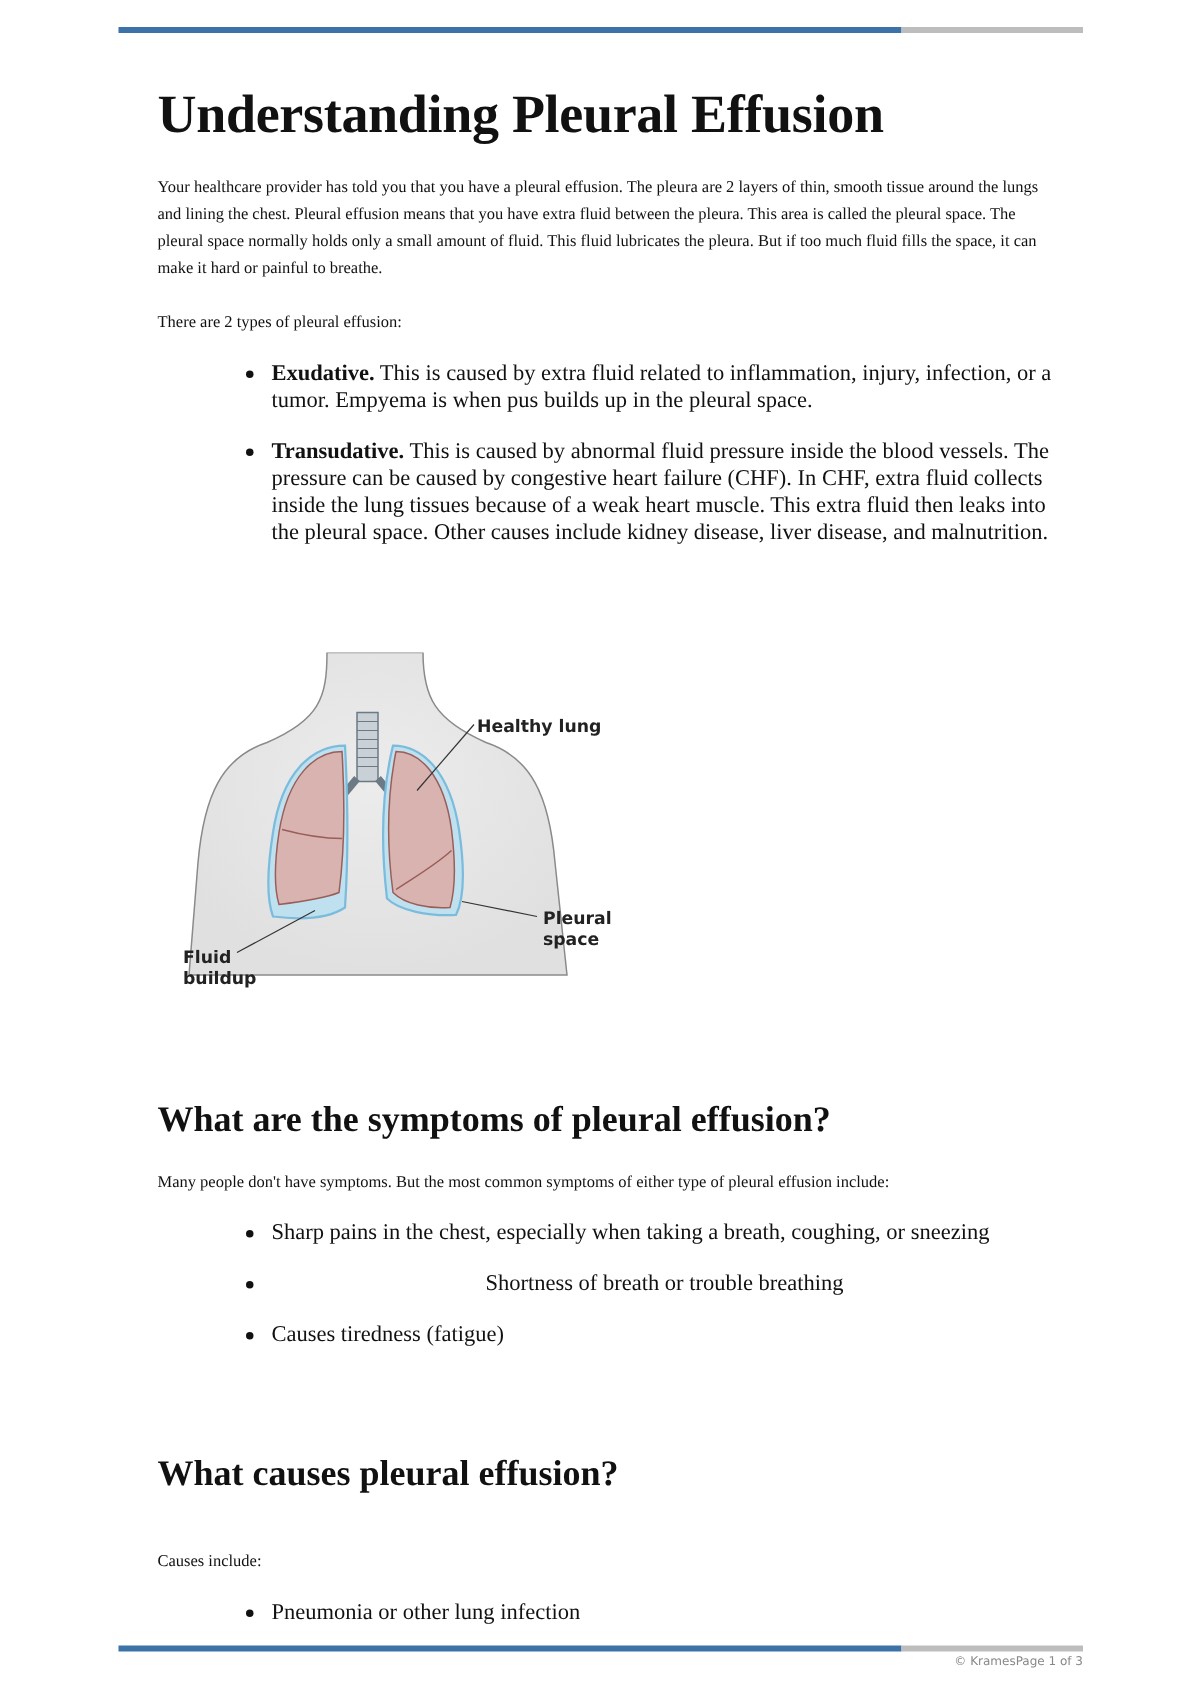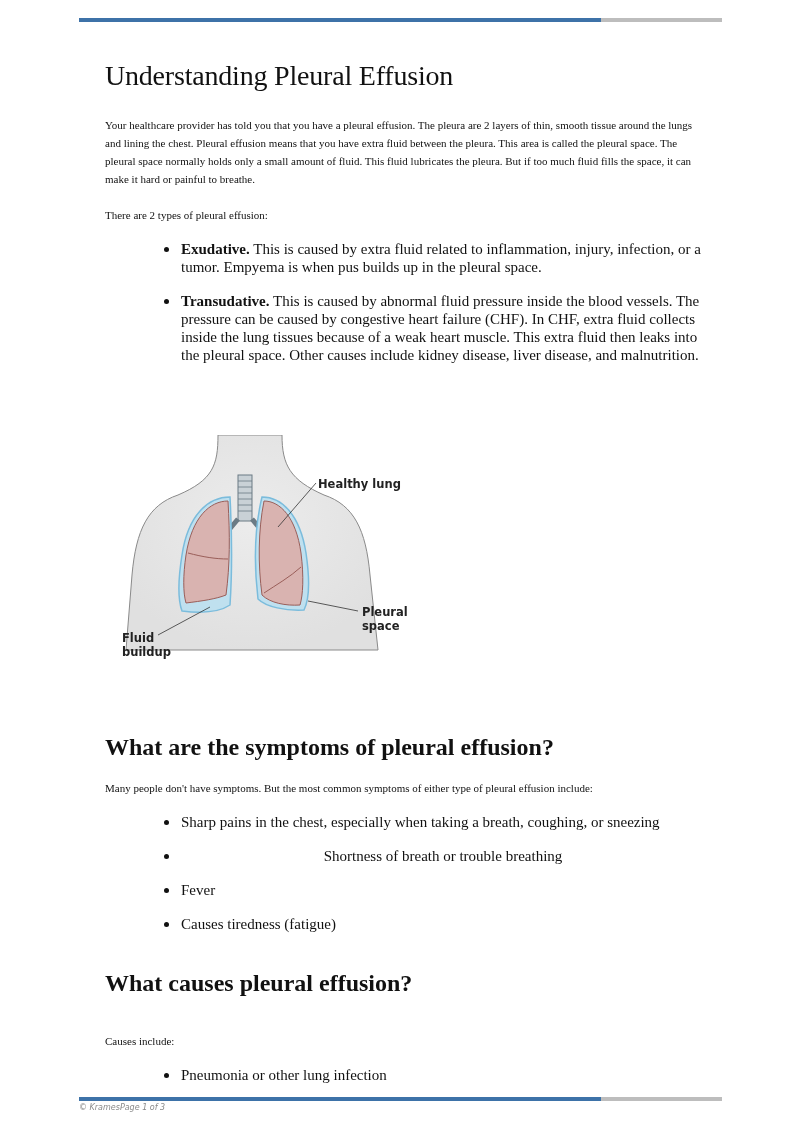--- a/index.html
+++ b/index.html
@@ -2,23 +2,23 @@
 <html><head>
   <meta charset="utf-8">
   <style>
     html, body { margin: 0; padding: 0; background: #ffffff; }
     body { width: 800px; height: 1130px; position: relative; overflow: hidden; font-family: "Liberation Serif", "DejaVu Serif", serif; color: #111; }
     .bar { position: absolute; left: 79px; width: 643px; height: 4px; display: flex; }
     .bar .blue { width: 522px; background: #3d72a8; height: 100%; }
     .bar .grey { flex: 1; background: #bdbdbd; height: 100%; }
     .bar.top { top: 18px; }
     .bar.bottom { top: 1097px; }
-    .footer { position: absolute; top: 1103px; left: 79px; width: 643px; font-family: "DejaVu Sans", sans-serif; font-style: italic; font-size: 8px; color: #888; display: flex; justify-content: flex-start; }
+    .footer { position: absolute; top: 1103px; left: 79px; width: 643px; font-family: "DejaVu Sans", sans-serif; font-size: 8px; color: #888; display: flex; justify-content: flex-end; }
     .content { position: absolute; left: 105px; top: 56px; width: 600px; }
-    h1 { font-size: 28px; font-weight: normal; margin: 0 0 20px 0; line-height: 40px; letter-spacing: -0.2px; }
+    h1 { font-size: 36px; font-weight: bold; margin: 0 0 20px 0; line-height: 40px; letter-spacing: -0.2px; }
     h2 { font-size: 24px; font-weight: bold; margin: 0; line-height: 30px; }
     p { font-size: 11px; line-height: 18px; margin: 0; }
     ul { margin: 0; padding-left: 40px; list-style: none; }
     li { font-size: 15px; line-height: 18px; position: relative; margin-left: 36px; }
     li::before { content: ""; position: absolute; left: -17px; top: 7px; width: 5px; height: 5px; border-radius: 50%; background: #111; }
     .figure { position: absolute; left: 118px; top: 435px; width: 300px; height: 230px; }
     .figure svg { width: 100%; height: 100%; }
     .lbl { font-family: "DejaVu Sans", "Liberation Sans", sans-serif; font-size: 11.5px; font-weight: bold; fill: #222; }
   </style>
 </head>
@@ -80,21 +80,20 @@
     <text class="lbl" x="4" y="221">buildup</text>
   </svg>
 </div>
 
 <div class="content" style="top:732px;">
   <h2>What are the symptoms of pleural effusion?</h2>
   <p style="margin-top:17px;">Many people don't have symptoms. But the most common symptoms of either type of pleural effusion include:</p>
   <ul style="margin-top:16px;">
     <li>Sharp pains in the chest, especially when taking a breath, coughing, or sneezing</li>
     <li style="margin-top:16px;text-align:center;">Shortness of breath or trouble breathing</li>
-    <li style="margin-top:16px;">Fever</li>
     <li style="margin-top:16px;">Causes tiredness (fatigue)</li>
   </ul>
 </div>
 
 <div class="content" style="top:968px;">
   <h2>What causes pleural effusion?</h2>
   <p style="margin-top:34px;">Causes include:</p>
   <ul style="margin-top:16px;">
     <li>Pneumonia or other lung infection</li>
   </ul>

